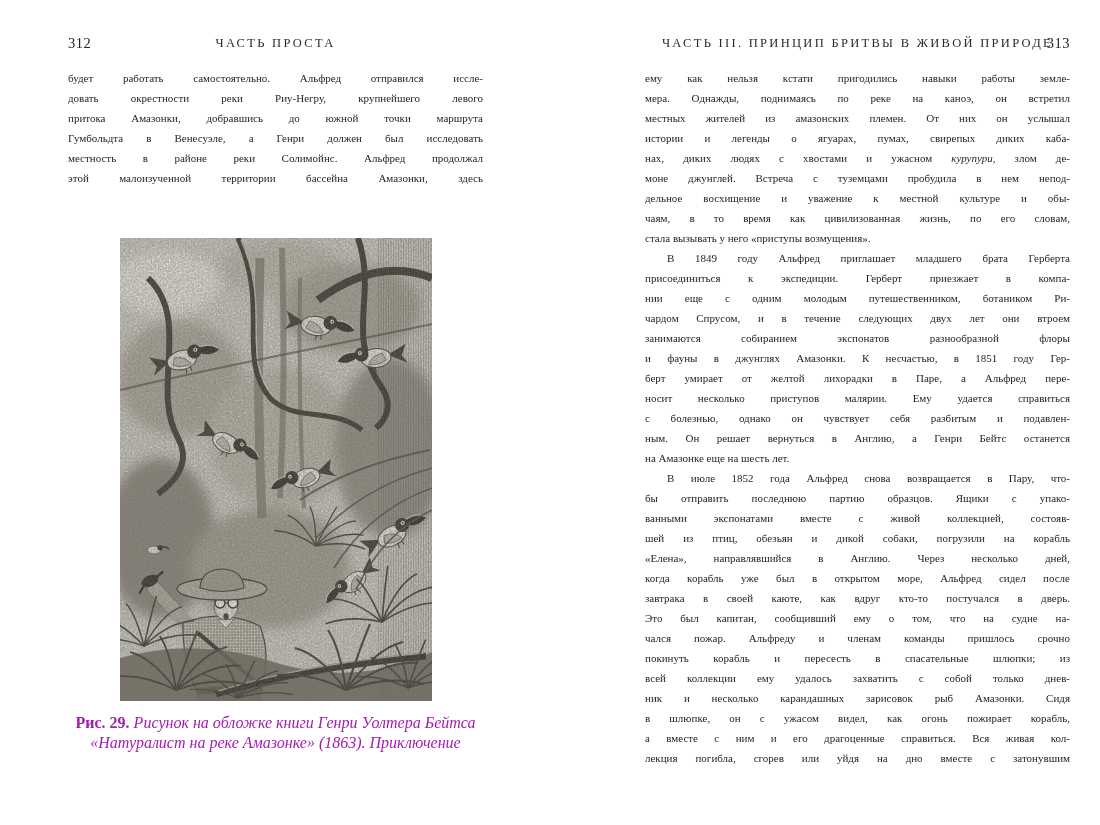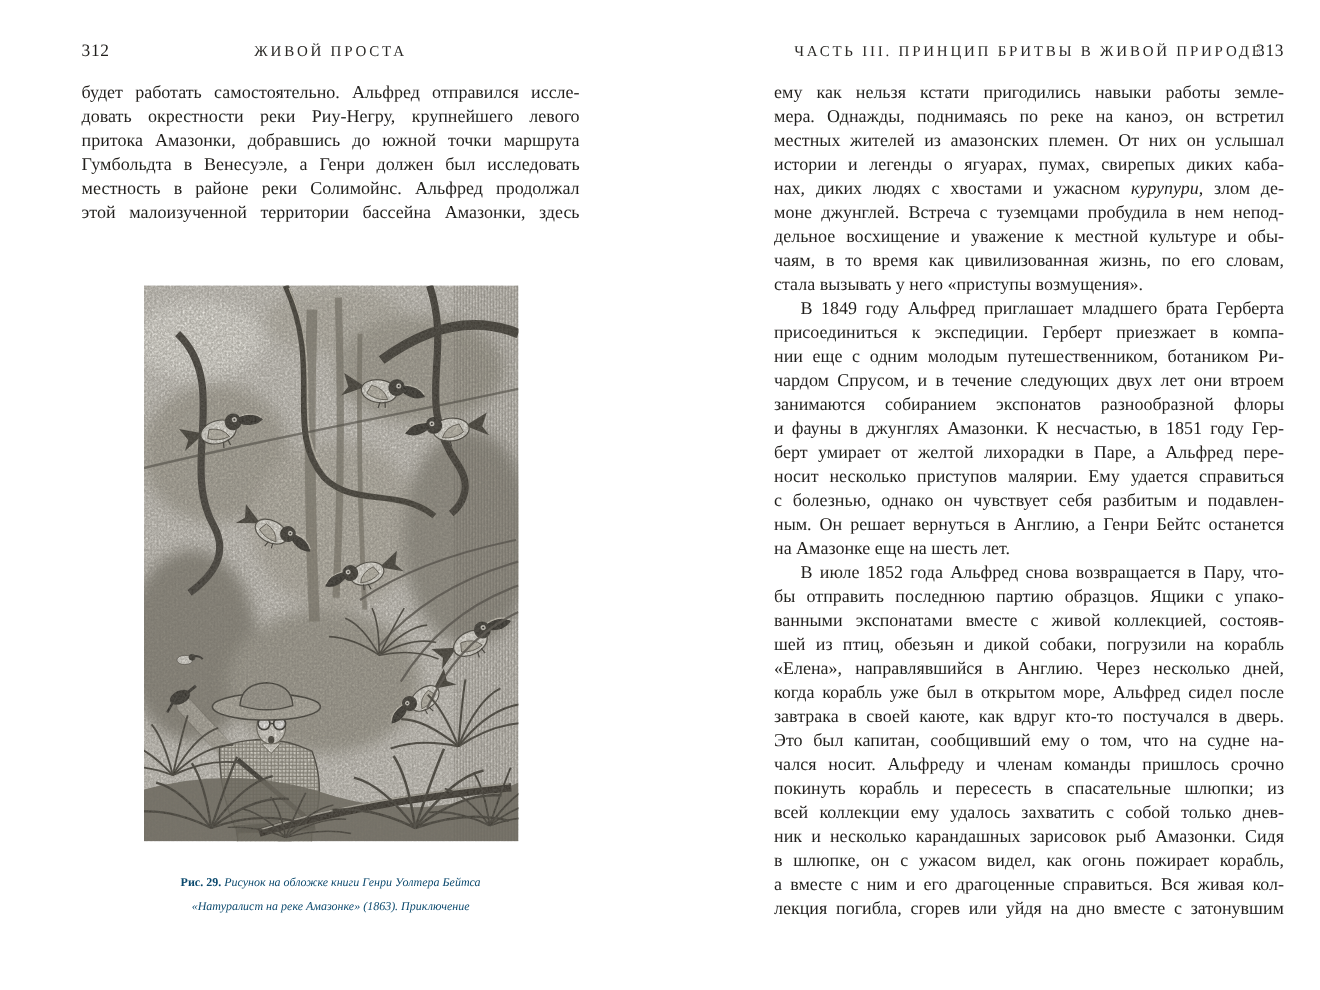--- a/index.html
+++ b/index.html
@@ -11,39 +11,39 @@
   .col-left{left:68px;width:415px;}
   .col-right{left:617px;width:425px;margin-left:28px;}
   .running-row{position:absolute;top:36px;left:0;right:0;height:18px;}
   .running-head{
     position:absolute;left:0;right:0;text-align:center;
     font-size:12.5px;letter-spacing:2.3px;color:#2b2a27;white-space:nowrap;
   }
   .pagenum{position:absolute;font-size:14.5px;color:#211f1c;letter-spacing:.5px;}
   .pagenum-left{left:0;top:-1px;}
   .pagenum-right{right:0;top:-1px;}
-  .body-text{position:absolute;top:68px;left:0;right:0;font-size:15px;line-height:20px;}
+  .body-text{position:absolute;top:68px;left:0;right:0;font-size:11px;line-height:20px;}
   .line{text-align:justify;text-align-last:justify;-moz-text-align-last:justify;white-space:normal;}
   .line.end{text-align-last:left;-moz-text-align-last:left;}
   .para.indent .line:first-child{text-indent:22px;}
   .figure{position:absolute;top:238px;left:0;width:415px;text-align:center;}
   .engraving{display:inline-block;width:312px;height:463px;}
   .figcaption{
-    margin-top:20px;font-style:italic;font-size:10px;line-height:19.5px;color:#0c4a6e;
+    margin-top:8px;font-style:italic;font-size:16px;line-height:19.5px;color:#a21caf;
   }
   .figcaption b{font-style:normal;font-weight:bold;}
   .figcaption .line{text-align:center;text-align-last:center;}
 </style>
 </head>
 <body>
 
 <div class="col col-left">
   <div class="running-row">
     <span class="pagenum pagenum-left">312</span>
-    <span class="running-head">ЖИВОЙ ПРОСТА</span>
+    <span class="running-head">ЧАСТЬ ПРОСТА</span>
   </div>
 
   <div class="body-text">
       <div class="para">
         <div class="line">будет работать самостоятельно. Альфред отправился иссле-</div>
         <div class="line">довать окрестности реки Риу-Негру, крупнейшего левого</div>
         <div class="line">притока Амазонки, добравшись до южной точки маршрута</div>
         <div class="line">Гумбольдта в Венесуэле, а Генри должен был исследовать</div>
         <div class="line">местность в районе реки Солимойнс. Альфред продолжал</div>
         <div class="line">этой малоизученной территории бассейна Амазонки, здесь</div>
@@ -230,21 +230,21 @@
       </div>
       <div class="para indent">
         <div class="line">В июле 1852 года Альфред снова возвращается в Пару, что-</div>
         <div class="line">бы отправить последнюю партию образцов. Ящики с упако-</div>
         <div class="line">ванными экспонатами вместе с живой коллекцией, состояв-</div>
         <div class="line">шей из птиц, обезьян и дикой собаки, погрузили на корабль</div>
         <div class="line">«Елена», направлявшийся в Англию. Через несколько дней,</div>
         <div class="line">когда корабль уже был в открытом море, Альфред сидел после</div>
         <div class="line">завтрака в своей каюте, как вдруг кто-то постучался в дверь.</div>
         <div class="line">Это был капитан, сообщивший ему о том, что на судне на-</div>
-        <div class="line">чался носит. Альфреду и членам команды пришлось срочно</div>
+        <div class="line">чался пожар. Альфреду и членам команды пришлось срочно</div>
         <div class="line">покинуть корабль и пересесть в спасательные шлюпки; из</div>
         <div class="line">всей коллекции ему удалось захватить с собой только днев-</div>
         <div class="line">ник и несколько карандашных зарисовок рыб Амазонки. Сидя</div>
         <div class="line">в шлюпке, он с ужасом видел, как огонь пожирает корабль,</div>
         <div class="line">а вместе с ним и его драгоценные справиться. Вся живая кол-</div>
         <div class="line">лекция погибла, сгорев или уйдя на дно вместе с затонувшим</div>
       </div>
     </div>
 </div>
 

